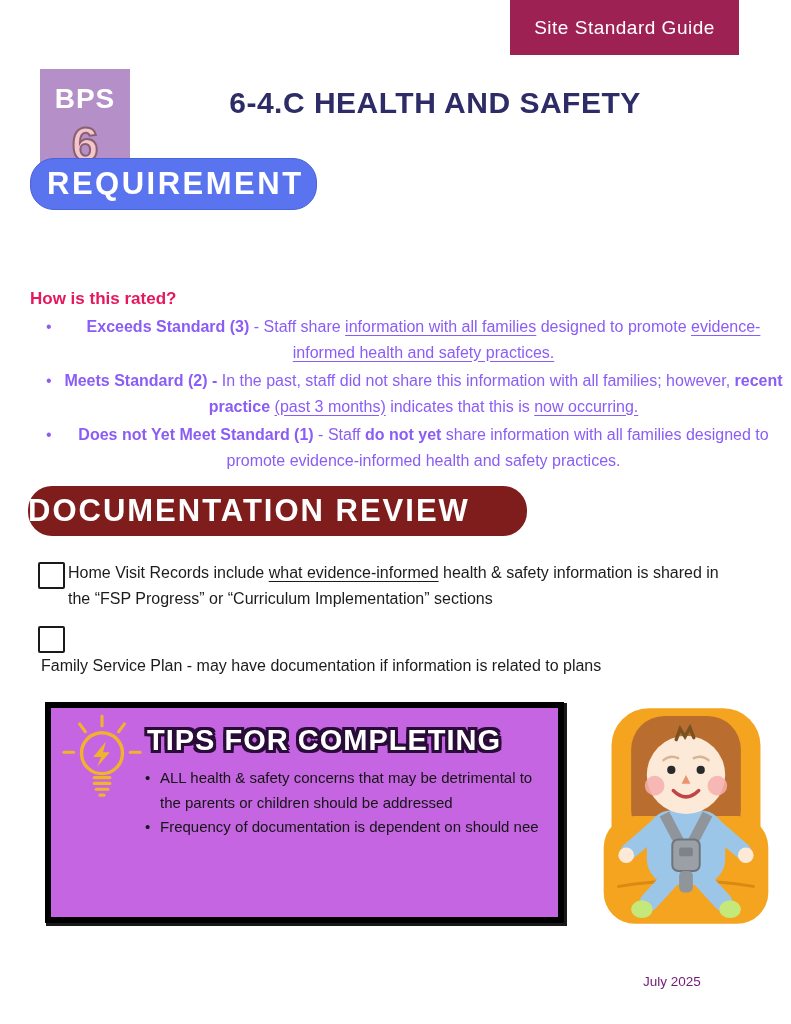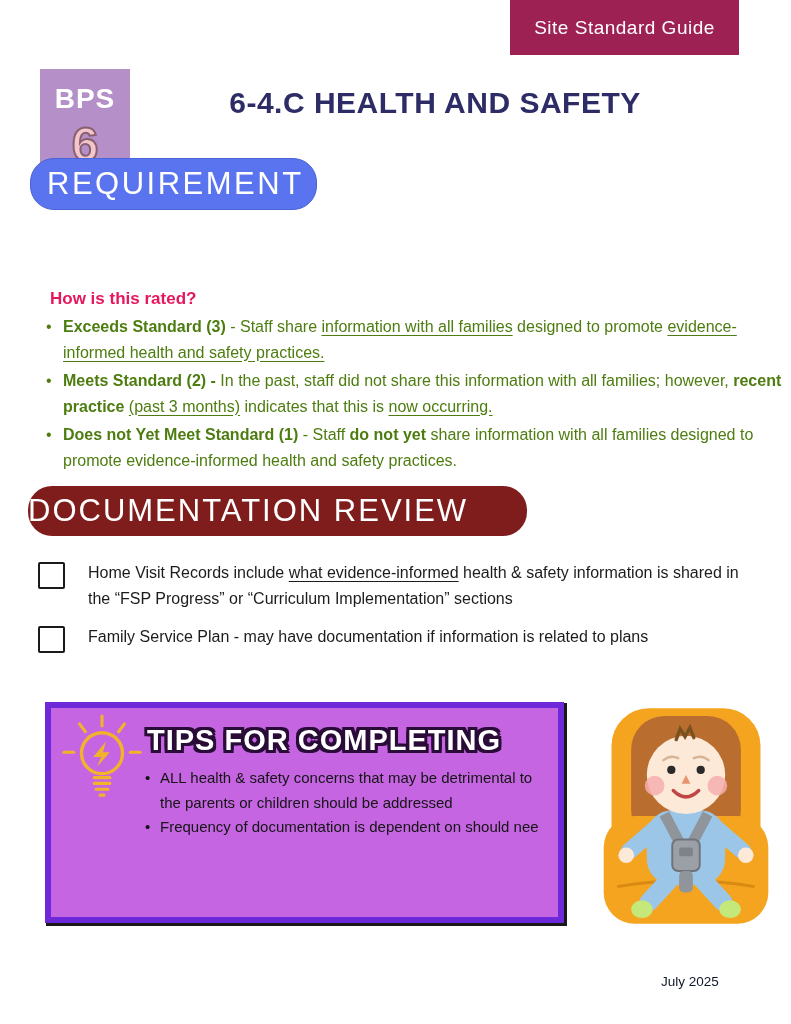--- a/index.html
+++ b/index.html
@@ -15,56 +15,56 @@
   .bps-badge .org{display:block;margin-top:14px;font-size:28px;font-weight:800;color:#ffffff;letter-spacing:1px;}
   .bps-badge .num{display:block;margin-top:2px;font-size:48px;font-weight:800;color:#f2c6cb;
     -webkit-text-stroke:2px #8a5f70;}
   .banner{position:absolute;left:510px;top:0;width:229px;height:55px;background:#9e2154;
     display:flex;align-items:center;justify-content:center;}
   .banner span{color:#ffffff;font-size:19px;letter-spacing:.5px;}
   .page-title{position:absolute;left:150px;top:86px;width:570px;text-align:center;
     font-size:30px;font-weight:800;color:#2e2c66;letter-spacing:.5px;}
 
   
-  .sec-header{position:absolute;color:#ffffff;font-weight:400;display:flex;align-items:center;border-radius:24px;}
+  .sec-header{position:absolute;color:#ffffff;font-weight:700;display:flex;align-items:center;border-radius:24px;}
   .req-header{left:30px;top:158px;width:287px;height:52px;background:#5a73ee;border:1px solid #4a63d8;
     font-size:31px;letter-spacing:2.5px;padding-left:16px;box-sizing:border-box;}
   .doc-header{left:28px;top:486px;width:499px;height:50px;background:#7f1d1d;
     font-size:31px;letter-spacing:2px;box-sizing:border-box;}
 
   
   .req-desc{position:absolute;left:30px;top:224px;width:735px;font-size:17px;line-height:26px;color:#8a6ce0;}
   .req-desc .code{font-weight:bold;color:#cb2159;}
-  .rated-q{position:absolute;left:30px;top:289px;font-size:17px;font-weight:bold;color:#e7175e;margin-left:20px;}
+  .rated-q{position:absolute;left:30px;top:289px;font-size:17px;font-weight:bold;color:#e7175e;}
   .ratings{position:absolute;left:44px;top:314px;width:740px;margin:0;padding:0;list-style:none;}
-  .ratings li{position:relative;padding-left:19px;font-size:16px;line-height:25.5px;margin-bottom:3px;color:#4d7c0f;}
+  .ratings li{position:relative;padding-left:19px;font-size:16px;line-height:25.5px;margin-bottom:3px;color:#8b5cf6;text-align:center;}
   .ratings li::before{content:"•";position:absolute;left:2px;top:0;font-size:16px;}
 
   
   .doc-item{position:absolute;left:38px;display:flex;align-items:flex-start;}
   .doc-item-1{top:560px;}
-  .doc-item-2{top:624px;}
+  .doc-item-2{top:624px;flex-direction:column;}
   .checkbox{width:23px;height:23px;border:2.5px solid #1a1a1a;border-radius:2px;background:#ffffff;
     flex:0 0 auto;margin-top:2px;}
-  .doc-text{margin-left:23px;width:665px;font-size:16px;line-height:26px;color:#1c1c1c;}
+  .doc-text{margin-left:3px;width:665px;font-size:16px;line-height:26px;color:#1c1c1c;}
 
   
   .tips-box{position:absolute;left:45px;top:702px;width:519px;height:221px;background:#c565e2;
-    border:6px solid #6d28d9;box-sizing:border-box;box-shadow:2px 2px 0 1px #191919;}
+    border:6px solid #000000;box-sizing:border-box;box-shadow:2px 2px 0 1px #191919;}
   .bulb{position:absolute;left:10px;top:4px;}
   .tips-title{position:absolute;left:96px;top:16px;font-size:29px;font-weight:800;letter-spacing:1px;color:#ffffff;
     text-shadow:-3px -3px 0 #2a0c38,-3px 0 0 #2a0c38,-3px 3px 0 #2a0c38,0 -3px 0 #2a0c38,
                  0 3px 0 #2a0c38,3px -3px 0 #2a0c38,3px 0 0 #2a0c38,3px 3px 0 #2a0c38;}
   .tips-list{position:absolute;left:92px;top:58px;width:412px;margin:0;padding:0;list-style:none;}
   .tips-list li{position:relative;padding-left:17px;font-size:15px;line-height:24.5px;color:#141414;}
   .tips-list li::before{content:"•";position:absolute;left:2px;top:0;}
 
   
   .baby{position:absolute;left:588px;top:700px;}
-  .footer-date{position:absolute;left:643px;top:974px;font-size:13.5px;color:#0f172a;margin-left:18px;}
+  .footer-date{position:absolute;left:643px;top:974px;font-size:13.5px;color:#701a75;}
 </style>
 </head>
 <body>
 
 <div class="page">
 
   <div class="bps-badge">
     <span class="org">BPS</span>
     <span class="num">6</span>
   </div>

